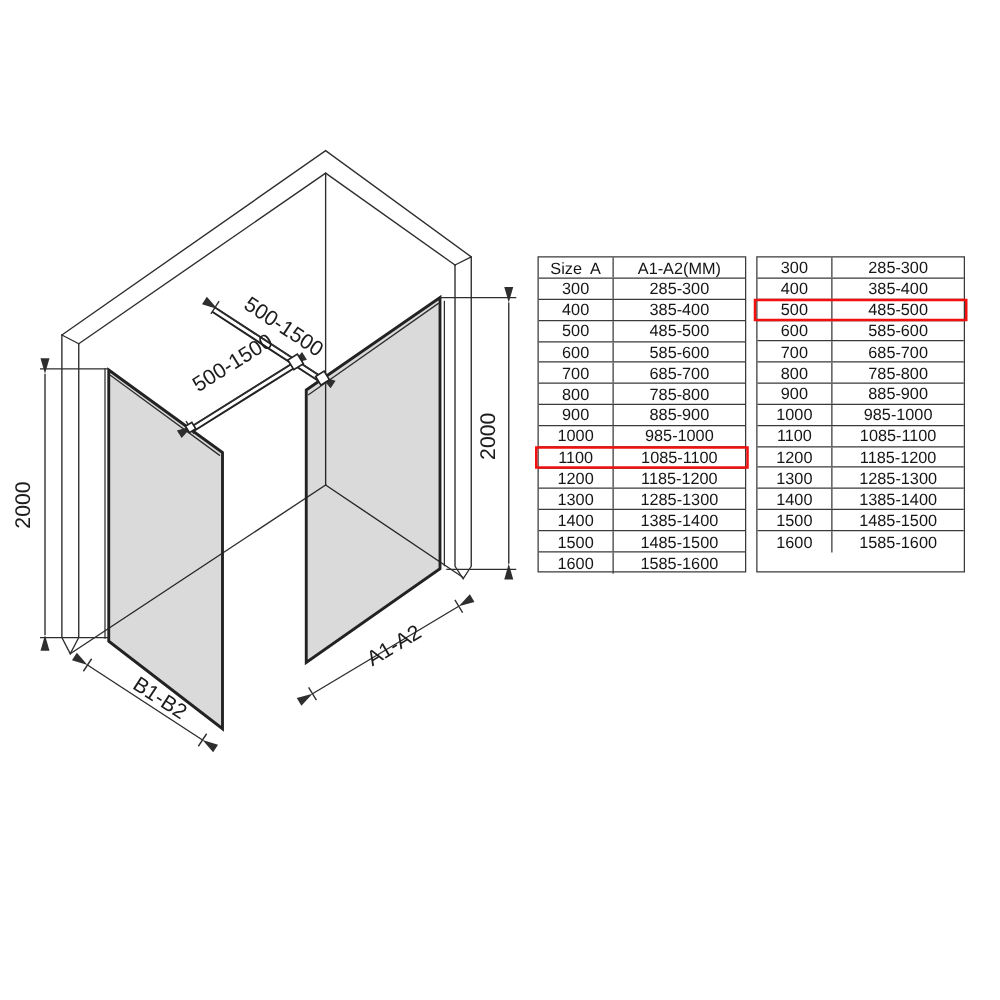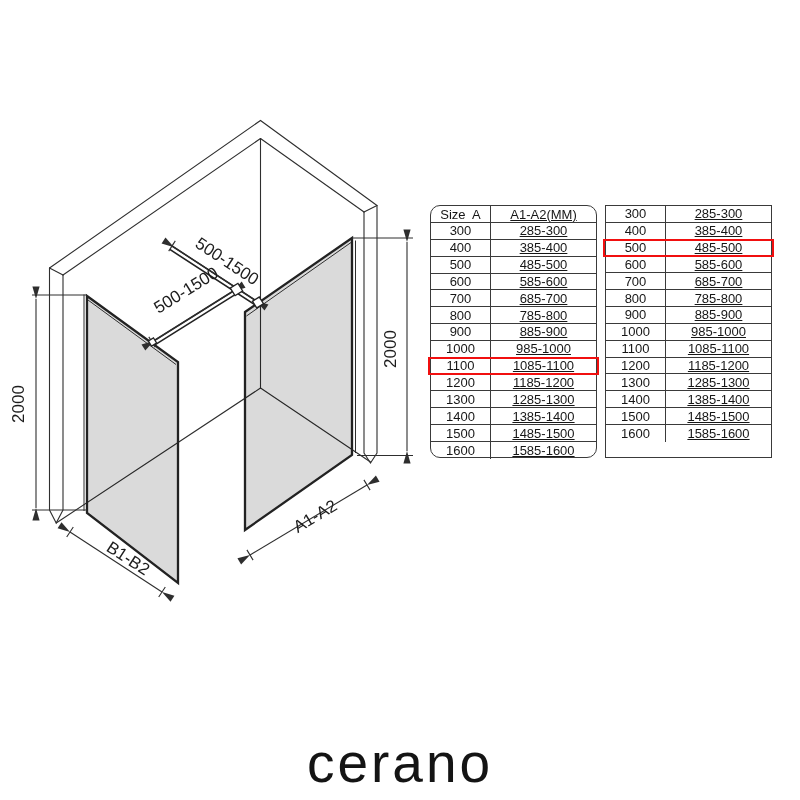--- a/index.html
+++ b/index.html
@@ -16,21 +16,21 @@
   svg text{font-family:"Liberation Sans",sans-serif;font-size:17px;fill:var(--ink);}
   
   .sizetable{position:absolute;top:205px;width:167px;height:253px;background:#fff;
     border:1.3px solid #3a3a3a;box-sizing:border-box;font-size:13px;color:#161616;}
   .trow{display:flex;height:16.85px;box-sizing:border-box;border-bottom:1px solid #3a3a3a;
     align-items:center;position:relative;}
   .trow:last-child{border-bottom:none;}
   .thead{height:17px;}
   .c1{width:60px;box-sizing:border-box;border-right:1px solid #3a3a3a;text-align:center;
     height:100%;display:flex;align-items:center;justify-content:center;white-space:pre;}
-  .c2{flex:1;text-align:right;height:100%;display:flex;align-items:center;justify-content:center;text-decoration:underline;}
+  .c2{flex:1;text-align:right;height:100%;display:flex;align-items:center;justify-content:center;}
   .trow.hl::after{content:"";position:absolute;top:-1px;bottom:-1px;left:-3px;right:-3px;
     border:2px solid var(--hl);pointer-events:none;z-index:3;}
   
   .logo{position:absolute;top:731px;left:0;width:800px;text-align:center;
     font-size:55px;font-weight:300;letter-spacing:3px;color:#141414;}
 </style>
 </head>
 <body>
 
 <div class="stage">
@@ -95,21 +95,21 @@
     <g text-anchor="middle">
       <text transform="translate(224,266) rotate(33.5)">500-1500</text>
       <text transform="translate(189,295) rotate(-32)">500-1500</text>
       <text transform="translate(24,404) rotate(-90)">2000</text>
       <text transform="translate(396,349) rotate(-90)">2000</text>
       <text transform="translate(125,563) rotate(33)">B1-B2</text>
       <text transform="translate(318,521) rotate(-31)">A1-A2</text>
     </g>
   </svg>
 
-  <div class="sizetable" style="left:430px;border-radius:10px;">
+  <div class="sizetable" style="left:430px;">
     <div class="trow thead">
       <div class="c1">Size  A</div>
       <div class="c2">A1-A2(MM)</div>
     </div>
     <div>
 
         <div class="trow">
           <div class="c1">300</div>
           <div class="c2">285-300</div>
         </div>
@@ -249,14 +249,13 @@
           <div class="c2">1485-1500</div>
         </div>
 
         <div class="trow">
           <div class="c1">1600</div>
           <div class="c2">1585-1600</div>
         </div>
       </div>
   </div>
 
-  <div class="logo">cerano</div>
 </div>
 
 </body></html>

